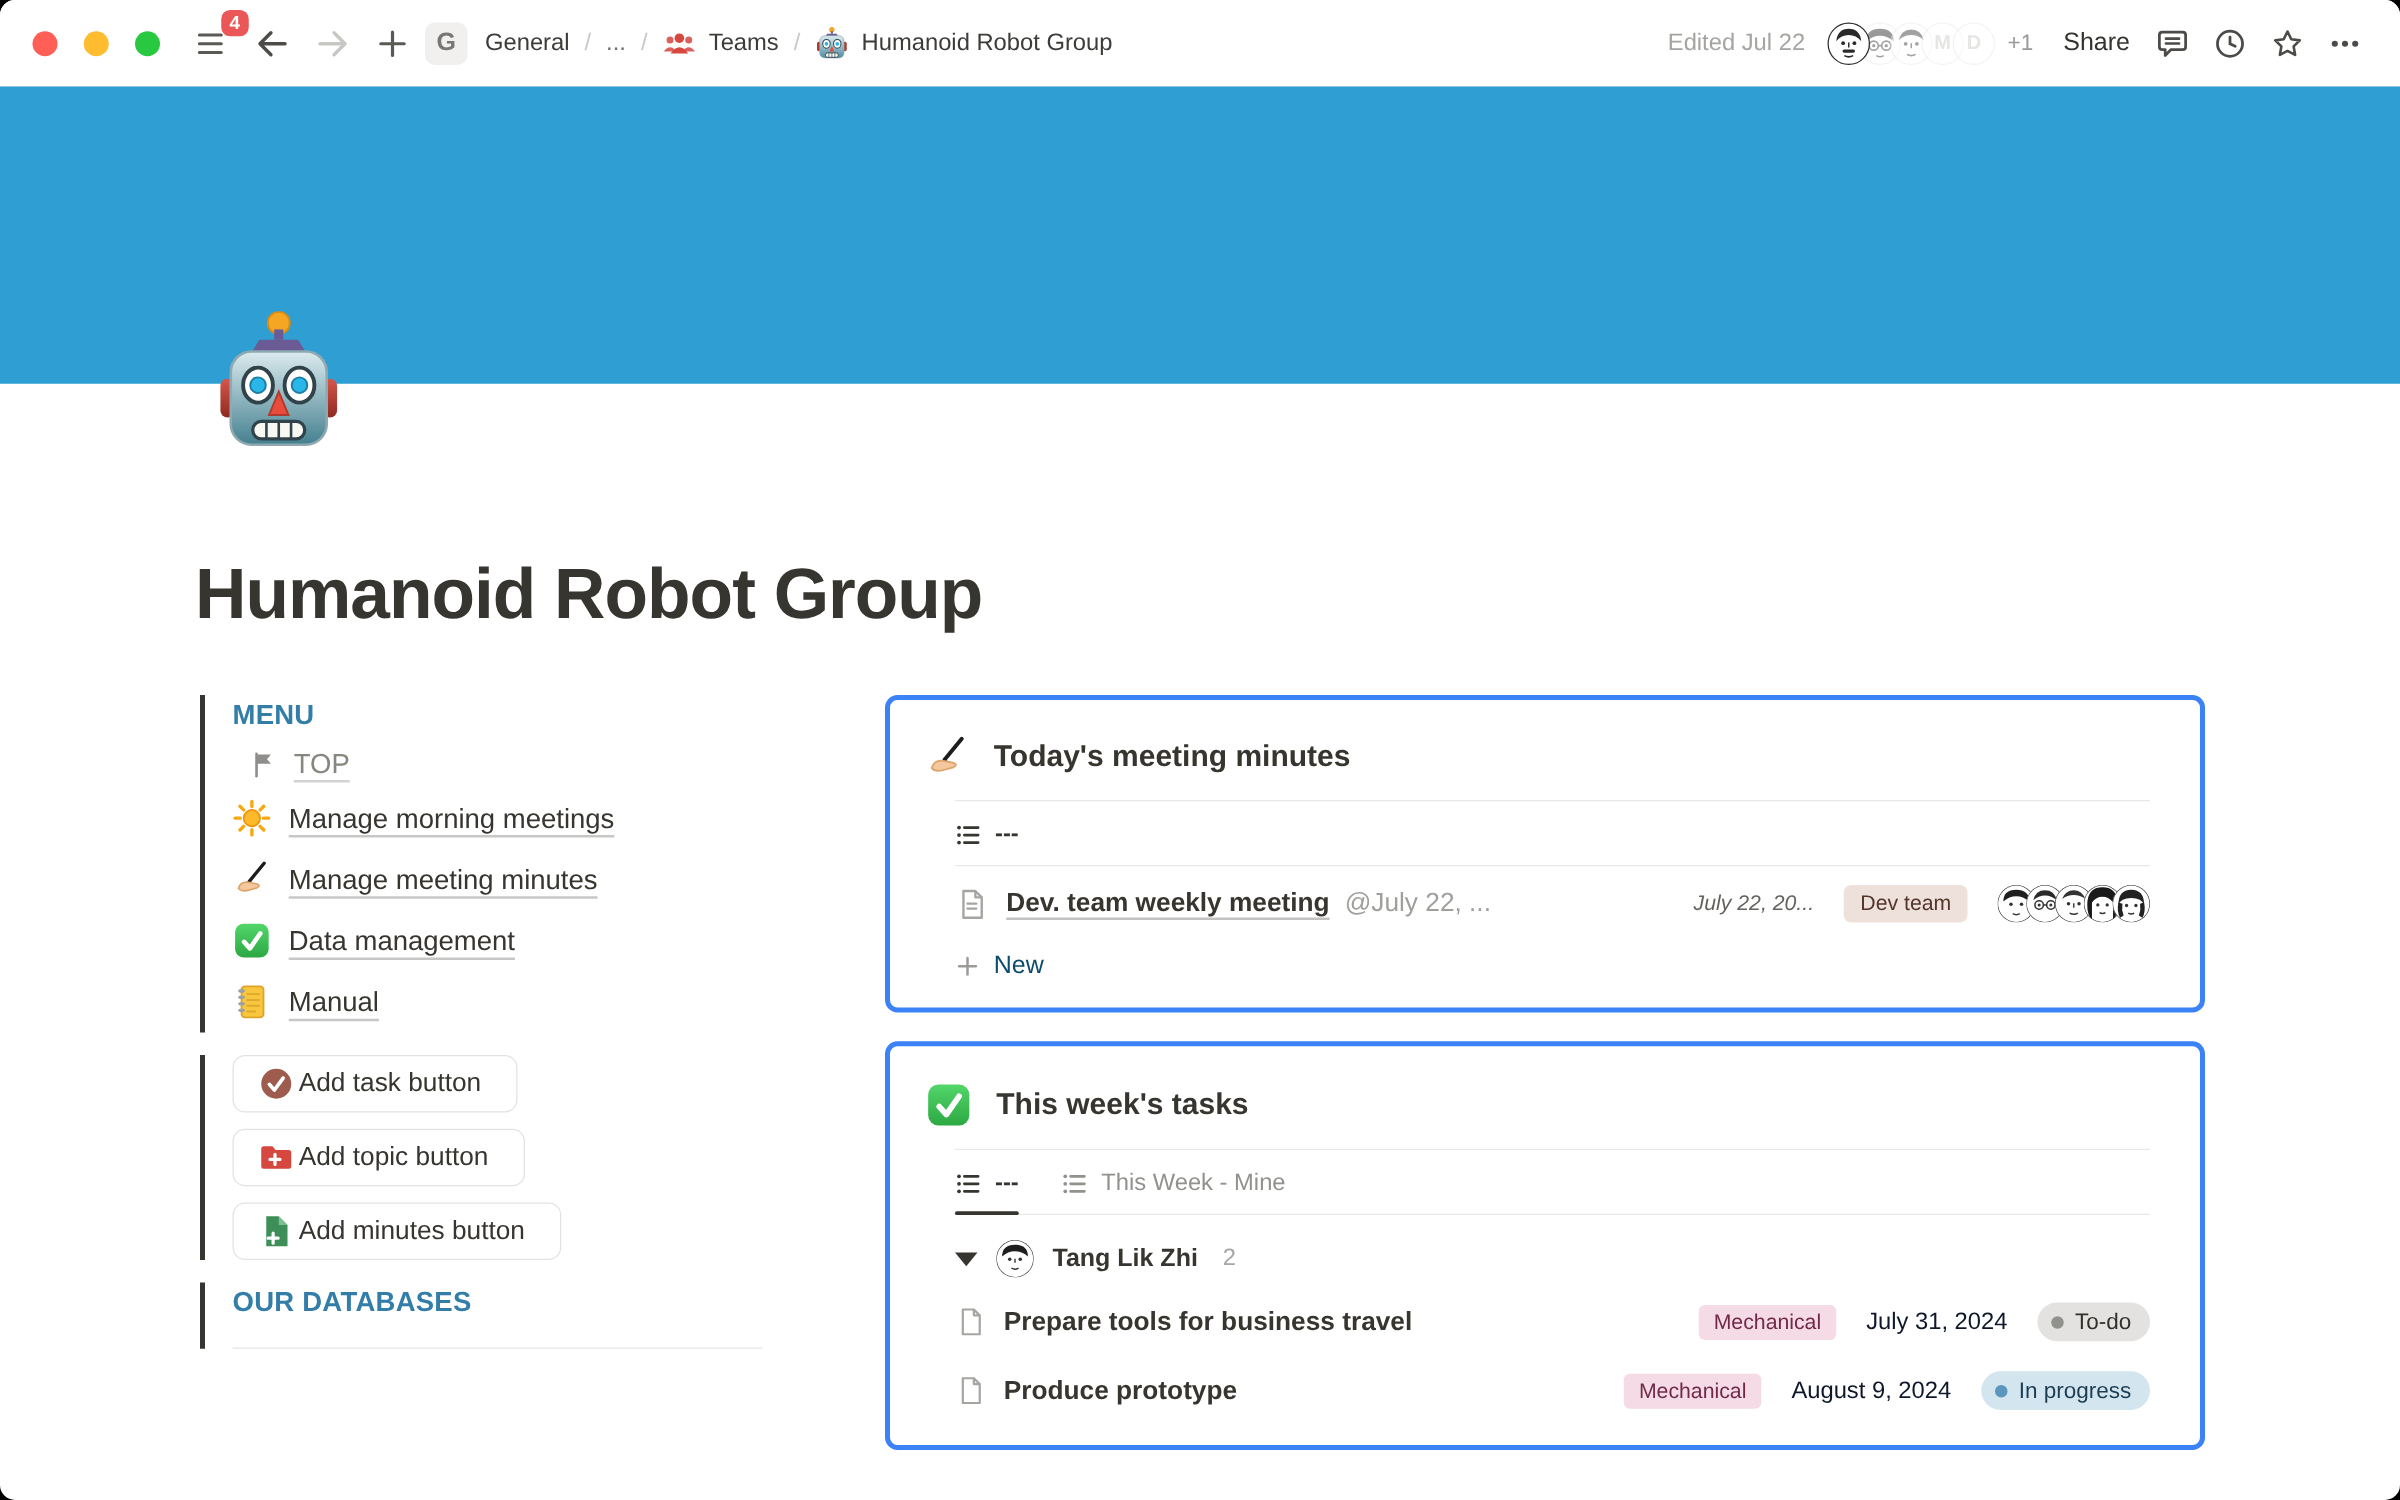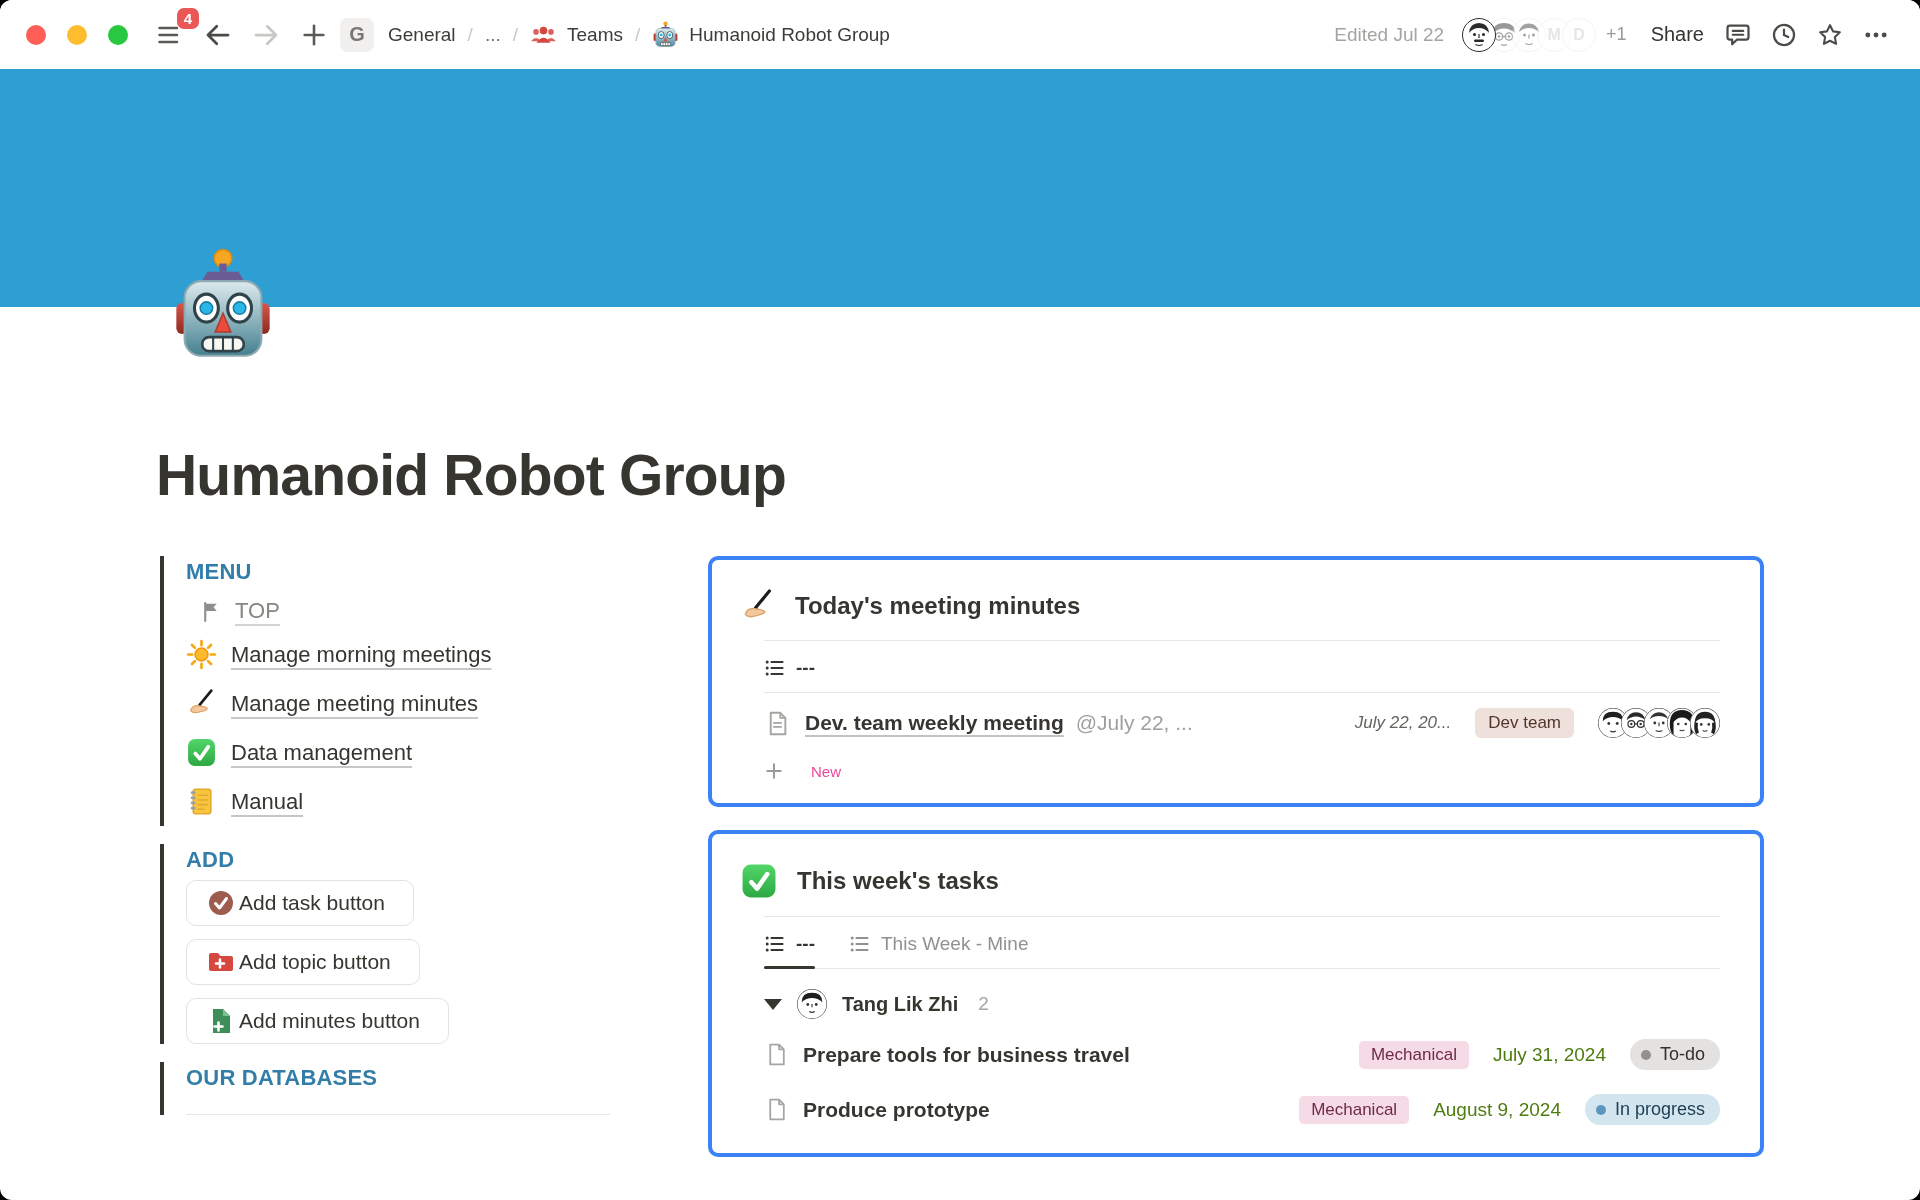--- a/index.html
+++ b/index.html
@@ -67,32 +67,32 @@
 
   .list-row { display:flex; align-items:center; gap:14px; padding:15px 0 13px; }
   .row-title { font-size:21px; font-weight:600; color:#37352F; text-decoration:underline; text-decoration-color:rgba(55,53,47,.3); text-underline-offset:5px; text-decoration-thickness:1.5px; cursor:pointer; }
   .mention { color:#A09F9C; font-weight:400; font-size:21px; margin-left:-2px; }
   .row-right { margin-left:auto; display:flex; align-items:center; gap:24px; }
   .small-date { font-size:17px; color:#64635F;font-style:italic; }
   .pill-brown { background:#EEE0DA; color:#54352C; font-size:17px; padding:5px 13px; border-radius:6px; white-space:nowrap; }
   .mini-avs { display:flex; }
   .mini-avs .mv { width:30px; height:30px; border-radius:50%; margin-left:-7px; background:#fff; overflow:hidden; box-shadow:0 0 0 1.2px #2F2F2F inset; }
   .mini-avs .mv:first-child { margin-left:0; }
-  .new-row { display:flex; align-items:center; gap:27px; color:#ec4899; font-size:15px; padding:10px 0 6px; cursor:pointer; }
+  .new-row { display:flex; align-items:center; gap:11px; color:#0c4a6e; font-size:20px; padding:10px 0 6px; cursor:pointer; }
 
   .group-row { display:flex; align-items:center; gap:15px; padding:20px 0 8px; }
   .caret { width:0; height:0; border-left:9px solid transparent; border-right:9px solid transparent; border-top:11px solid #37352F; cursor:pointer; }
   .gav { width:30px; height:30px; border-radius:50%; overflow:hidden; background:#fff; box-shadow:0 0 0 1.2px #2F2F2F inset; }
   .group-name { font-size:20px; font-weight:600; color:#37352F; }
   .group-count { font-size:19px; color:#A7A6A3; margin-left:5px; }
 
   .task-row { display:flex; align-items:center; gap:14px; padding:12px 0; }
   .task-title { font-size:21px; font-weight:600; color:#37352F; cursor:pointer; }
   .cat-pill { background:#F5DBE5; color:#702A47; font-size:17px; padding:4px 12px; border-radius:5px; white-space:nowrap; }
-  .date { font-size:19px; color:#4d7c0f; white-space:nowrap; }
+  .date { font-size:19px; color:#0f172a; white-space:nowrap; }
   .status { display:flex; align-items:center; gap:9px; border-radius:16px; padding:5px 15px 5px 11px; font-size:18px; white-space:nowrap; }
   .status .sdot { width:10px; height:10px; border-radius:50%; flex:none; }
   .status.gray { background:#E3E2E0; color:#32302C;text-align:right; } .status.gray .sdot { background:#91918E; }
   .status.blue { background:#D3E5EF; color:#1D3D52; } .status.blue .sdot { background:#5B97BD; }
 </style>
 </head>
 <body>
 
 <div class="window">
 
@@ -343,21 +343,20 @@
                   <ellipse cx="7" cy="11.5" rx="2.6" ry="1.4"></ellipse>
                   <ellipse cx="7" cy="16.5" rx="2.6" ry="1.4"></ellipse>
                   <ellipse cx="7" cy="21.5" rx="2.6" ry="1.4"></ellipse>
                 </g>
               </svg>
             <span class="mlabel">Manual</span>
           </div>
         </div>
 
         <div class="qblock">
-          <div class="sec-head">ADD</div>
           <button class="add-btn">
             <svg width="28" height="28" viewBox="0 0 28 28">
                 <circle cx="14" cy="14" r="12" fill="#9D5C4D"></circle>
                 <path d="M8.5 14.5l4 4.5 7-9.5" fill="none" stroke="#fff" stroke-width="3" stroke-linecap="round" stroke-linejoin="round"></path>
               </svg>
             <span>Add task button</span>
           </button>
           <button class="add-btn">
             <svg width="28" height="28" viewBox="0 0 28 28">
                 <path d="M2 7q0-2 2-2h7l2.5 3H24q2 0 2 2v11q0 2-2 2H4q-2 0-2-2z" fill="#D5473F"></path>

